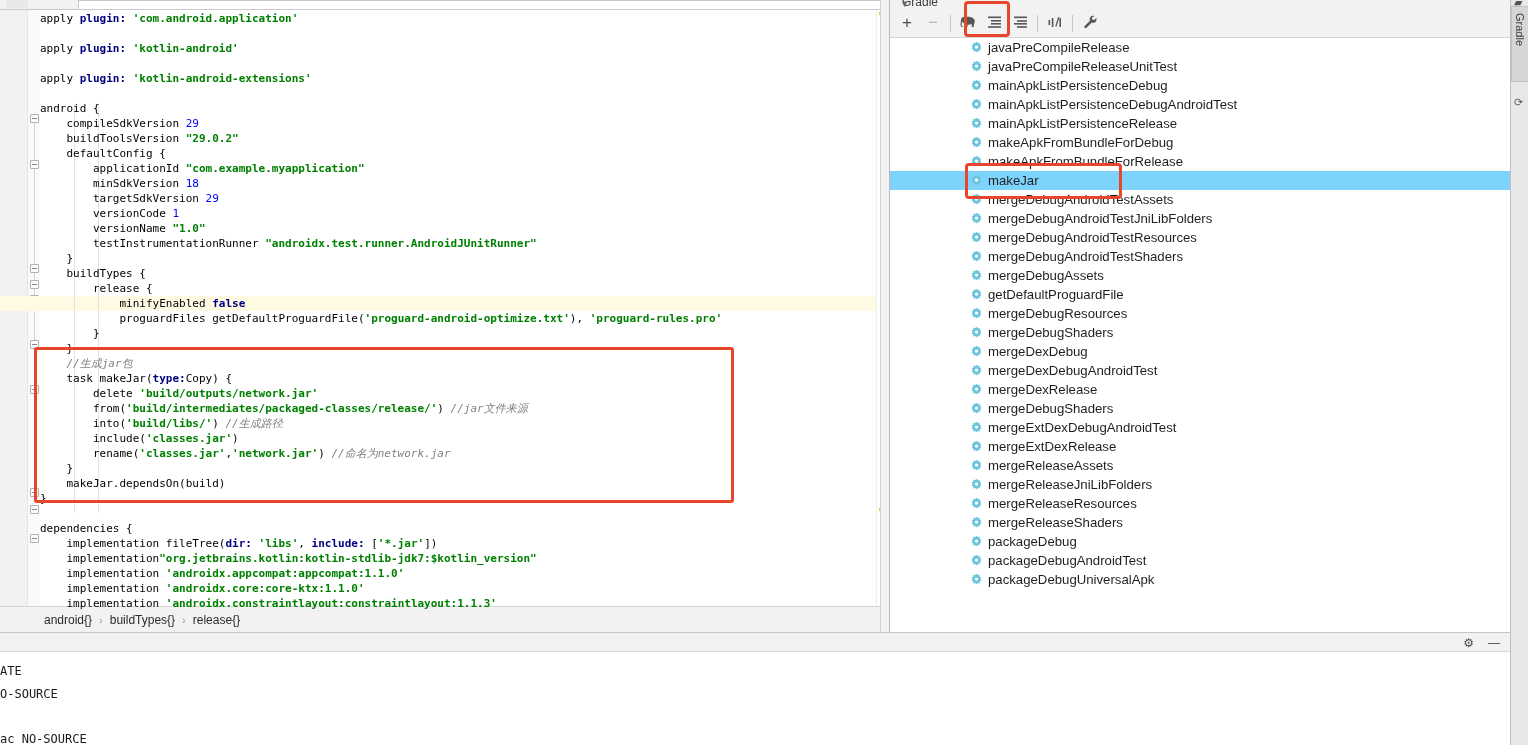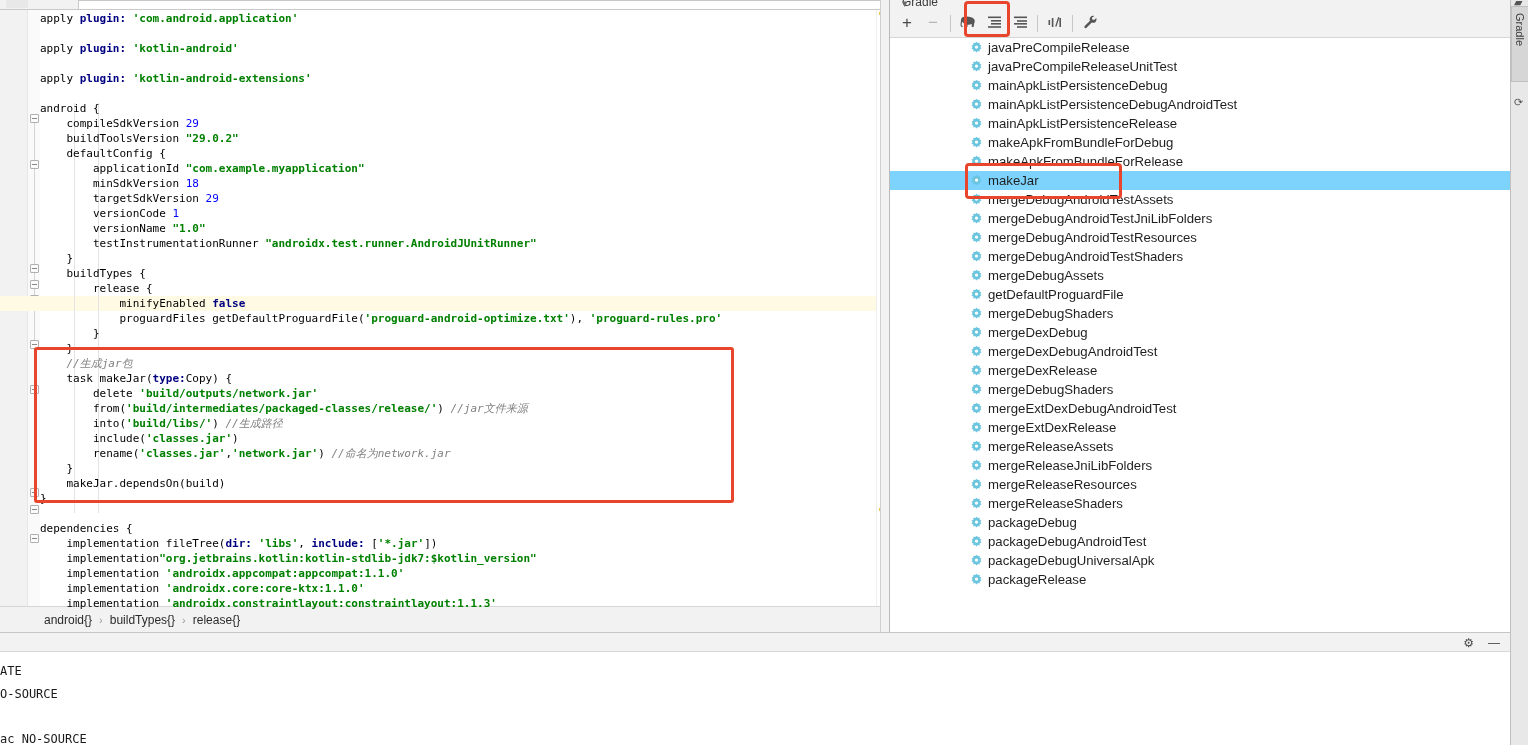--- a/index.html
+++ b/index.html
@@ -388,20 +388,27 @@
               <path d="M8 0.8 L9.5 2.6 L11.8 2.1 L11.9 4.5 L14 5.5 L12.8 7.5 L14 9.5 L11.9 10.5 L11.8 12.9 L9.5 12.4 L8 14.2 L6.5 12.4 L4.2 12.9 L4.1 10.5 L2 9.5 L3.2 7.5 L2 5.5 L4.1 4.5 L4.2 2.1 L6.5 2.6 Z" fill="#6bc5df"></path>
               <circle cx="8" cy="7.5" r="2.1" fill="#ffffff"></circle>
             </svg></span>
           <span class="task-label">getDefaultProguardFile</span>
         </div>
         <div class="task-row">
           <span class="gear"><svg width="13" height="13" viewBox="0 0 16 16">
               <path d="M8 0.8 L9.5 2.6 L11.8 2.1 L11.9 4.5 L14 5.5 L12.8 7.5 L14 9.5 L11.9 10.5 L11.8 12.9 L9.5 12.4 L8 14.2 L6.5 12.4 L4.2 12.9 L4.1 10.5 L2 9.5 L3.2 7.5 L2 5.5 L4.1 4.5 L4.2 2.1 L6.5 2.6 Z" fill="#6bc5df"></path>
               <circle cx="8" cy="7.5" r="2.1" fill="#ffffff"></circle>
             </svg></span>
+          <span class="task-label">mergeDebugResources</span>
+        </div>
+        <div class="task-row">
+          <span class="gear"><svg width="13" height="13" viewBox="0 0 16 16">
+              <path d="M8 0.8 L9.5 2.6 L11.8 2.1 L11.9 4.5 L14 5.5 L12.8 7.5 L14 9.5 L11.9 10.5 L11.8 12.9 L9.5 12.4 L8 14.2 L6.5 12.4 L4.2 12.9 L4.1 10.5 L2 9.5 L3.2 7.5 L2 5.5 L4.1 4.5 L4.2 2.1 L6.5 2.6 Z" fill="#6bc5df"></path>
+              <circle cx="8" cy="7.5" r="2.1" fill="#ffffff"></circle>
+            </svg></span>
           <span class="task-label">mergeDebugShaders</span>
         </div>
         <div class="task-row">
           <span class="gear"><svg width="13" height="13" viewBox="0 0 16 16">
               <path d="M8 0.8 L9.5 2.6 L11.8 2.1 L11.9 4.5 L14 5.5 L12.8 7.5 L14 9.5 L11.9 10.5 L11.8 12.9 L9.5 12.4 L8 14.2 L6.5 12.4 L4.2 12.9 L4.1 10.5 L2 9.5 L3.2 7.5 L2 5.5 L4.1 4.5 L4.2 2.1 L6.5 2.6 Z" fill="#6bc5df"></path>
               <circle cx="8" cy="7.5" r="2.1" fill="#ffffff"></circle>
             </svg></span>
           <span class="task-label">mergeDexDebug</span>
         </div>
         <div class="task-row">
@@ -480,27 +487,20 @@
               <circle cx="8" cy="7.5" r="2.1" fill="#ffffff"></circle>
             </svg></span>
           <span class="task-label">packageDebugAndroidTest</span>
         </div>
         <div class="task-row">
           <span class="gear"><svg width="13" height="13" viewBox="0 0 16 16">
               <path d="M8 0.8 L9.5 2.6 L11.8 2.1 L11.9 4.5 L14 5.5 L12.8 7.5 L14 9.5 L11.9 10.5 L11.8 12.9 L9.5 12.4 L8 14.2 L6.5 12.4 L4.2 12.9 L4.1 10.5 L2 9.5 L3.2 7.5 L2 5.5 L4.1 4.5 L4.2 2.1 L6.5 2.6 Z" fill="#6bc5df"></path>
               <circle cx="8" cy="7.5" r="2.1" fill="#ffffff"></circle>
             </svg></span>
           <span class="task-label">packageDebugUniversalApk</span>
-        </div>
-        <div class="task-row">
-          <span class="gear"><svg width="13" height="13" viewBox="0 0 16 16">
-              <path d="M8 0.8 L9.5 2.6 L11.8 2.1 L11.9 4.5 L14 5.5 L12.8 7.5 L14 9.5 L11.9 10.5 L11.8 12.9 L9.5 12.4 L8 14.2 L6.5 12.4 L4.2 12.9 L4.1 10.5 L2 9.5 L3.2 7.5 L2 5.5 L4.1 4.5 L4.2 2.1 L6.5 2.6 Z" fill="#6bc5df"></path>
-              <circle cx="8" cy="7.5" r="2.1" fill="#ffffff"></circle>
-            </svg></span>
-          <span class="task-label">packageRelease</span>
         </div>
       </div>
     <div id="list-redbox"></div>
   </div>
 
   <div id="right-strip">
     <div class="stripicon" style="top:-4px;">▰</div>
     <div class="vtab">
       <span>Gradle</span>
     </div>

